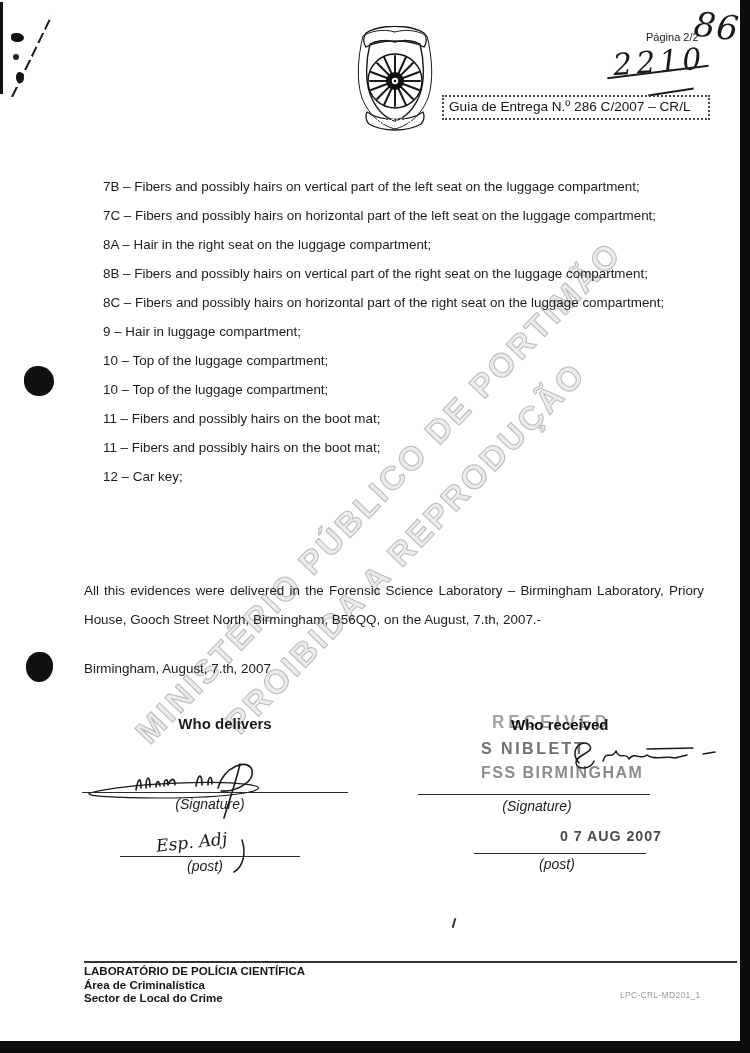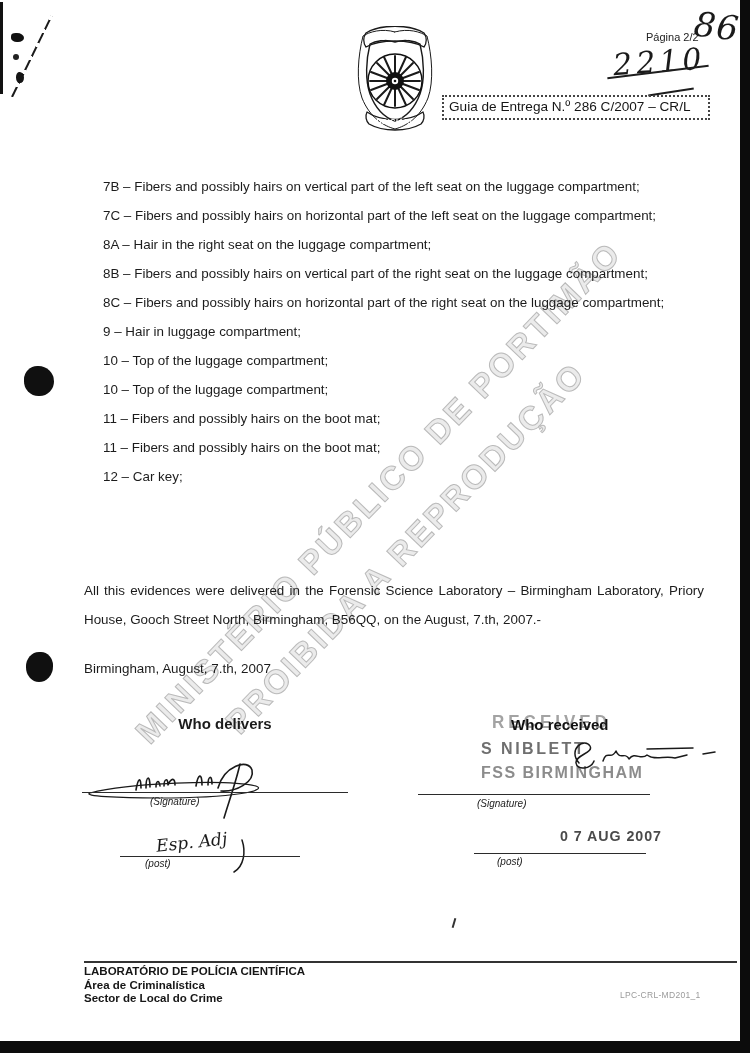--- a/index.html
+++ b/index.html
@@ -62,21 +62,21 @@
   .received-stamp{left:492px;top:713px;font-size:17px;font-weight:bold;letter-spacing:4px;
     color:#a3a3a3;transform:scaleY(1.05);}
   .who-received{left:511px;top:716px;font-size:15px;font-weight:bold;color:#111;}
   .niblett-stamp{left:481px;top:740px;font-size:16px;font-weight:600;letter-spacing:2.5px;color:#6f6f6f;}
   .fss-stamp{left:481px;top:764px;font-size:16px;font-weight:600;letter-spacing:1.5px;color:#8c8c8c;}
   .sig-line{height:1.4px;background:#2b2b2b;}
   .sig-line-left{left:82px;top:792px;width:266px;}
   .sig-line-right{left:418px;top:794px;width:232px;}
   .post-line-left{left:120px;top:856px;width:180px;}
   .post-line-right{left:474px;top:853px;width:172px;}
-  .caption{font-size:10px;font-style:italic;color:#222;text-align:left;width:120px;}
+  .caption{font-size:14px;font-style:italic;color:#222;text-align:center;width:120px;}
   .sig-cap-left{left:150px;top:796px;}
   .sig-cap-right{left:477px;top:798px;}
   .post-cap-left{left:145px;top:858px;}
   .post-cap-right{left:497px;top:856px;}
   .hw-esp{left:156px;top:832px;font-size:17px;transform:rotate(-6deg);}
   .date-stamp{left:560px;top:827px;font-size:15px;font-weight:bold;letter-spacing:1px;
     color:#4a4a4a;transform:scaleX(0.95);transform-origin:left;}
 
   
   .footer-rule{left:84px;top:961px;width:653px;height:1.6px;background:#333;}

